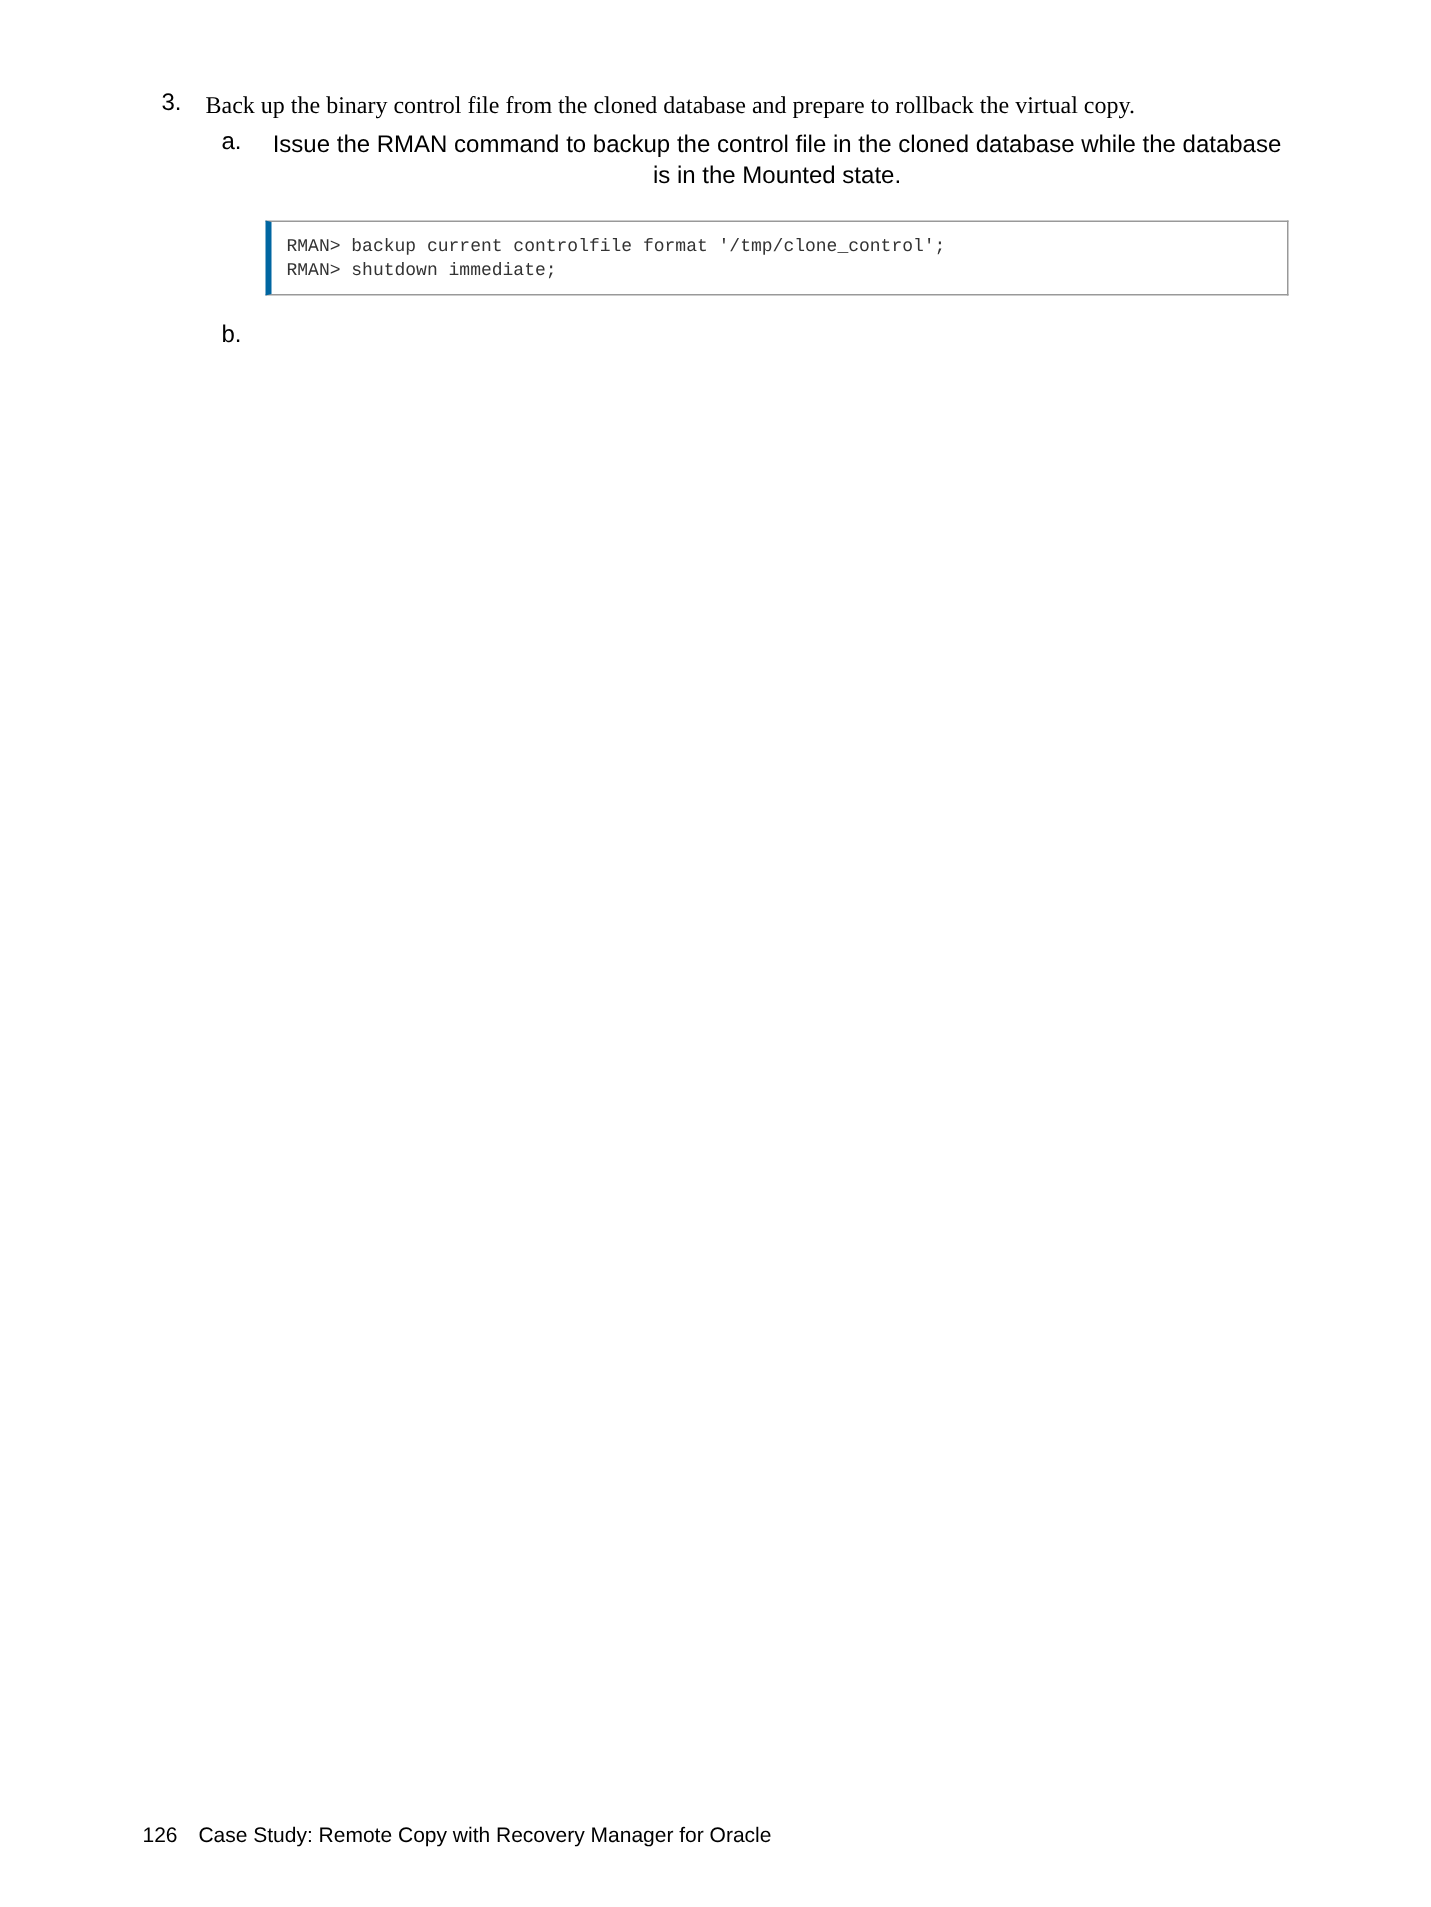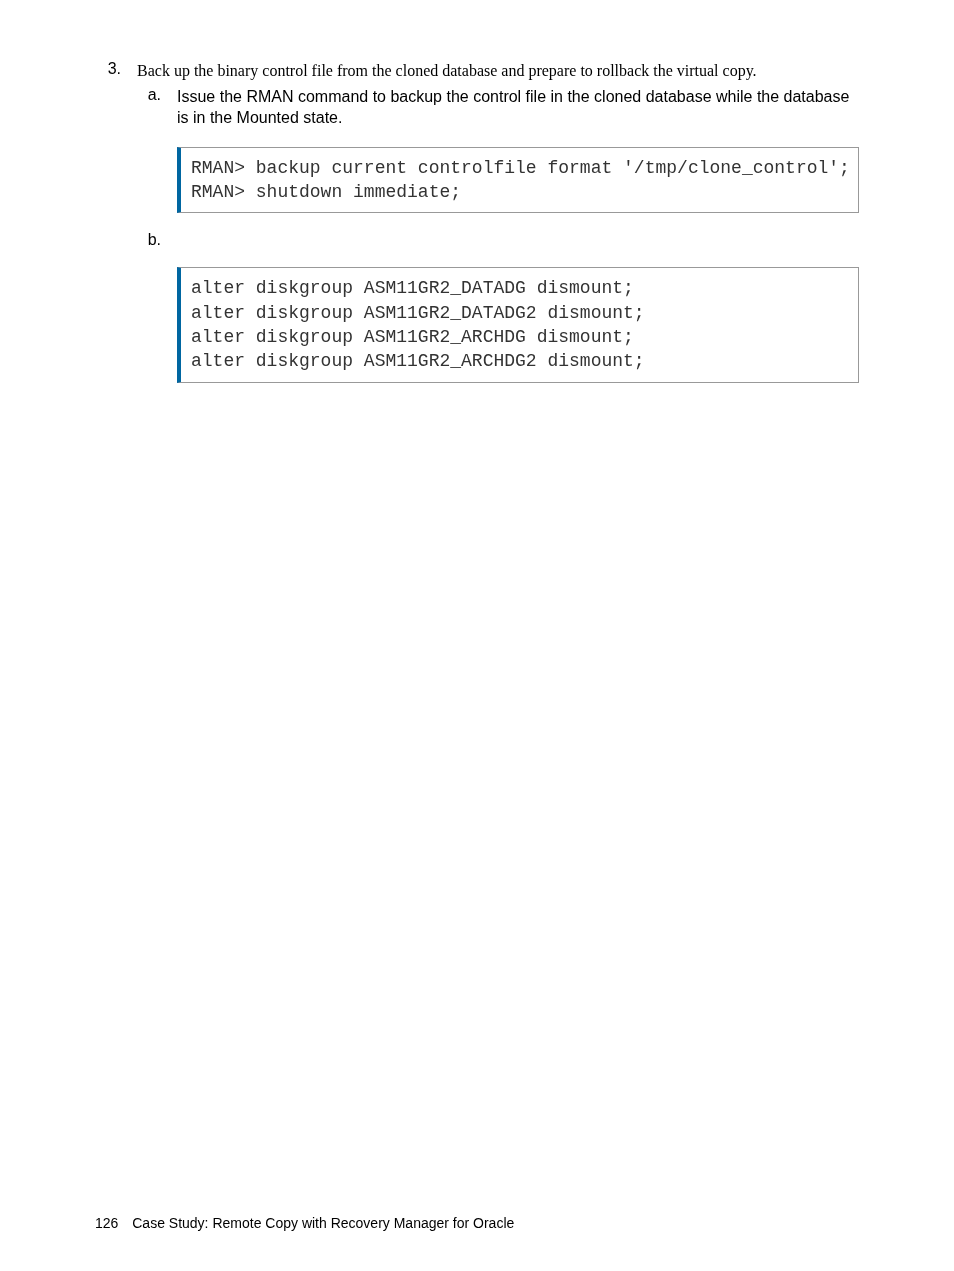--- a/index.html
+++ b/index.html
@@ -41,32 +41,33 @@
     }
     .substep-letter {
       width: 82px;
       text-align: right;
       padding-right: 16px;
       flex-shrink: 0;
     }
     .substep-text {
       flex: 1;
       line-height: 1.35;
+      text-align: center;
     }
     .code-block {
       margin-top: 18px;
       margin-bottom: 18px;
       margin-left: 82px;
       border-left: 4px solid #0066a1;
       border-right: 1px solid #999;
       border-top: 1px solid #999;
       border-bottom: 1px solid #999;
       padding: 8px 10px;
       font-family: "Courier New", Courier, monospace;
-      font-size: 18px;
+      font-size: 12px;
       white-space: pre;
       line-height: 1.35;
       color: #333;
     }
     .footer {
       position: absolute;
       bottom: 40px;
       left: 95px;
       font-size: 14px;
       color: #000;
@@ -94,23 +95,19 @@
     <div class="substep-text">Issue the RMAN command to backup the control file in the cloned database while the database is in the Mounted state.</div>
   </div>
 
   <div class="code-block">RMAN&gt; backup current controlfile format '/tmp/clone_control';
 RMAN&gt; shutdown immediate;</div>
 
   <div class="substep-row">
     <div class="substep-letter">b.</div>
   </div>
 
-  <div class="code-block">alter diskgroup ASM11GR2_DATADG dismount;
-alter diskgroup ASM11GR2_DATADG2 dismount;
-alter diskgroup ASM11GR2_ARCHDG dismount;
-alter diskgroup ASM11GR2_ARCHDG2 dismount;</div>
 
 </div>
 
 <div class="footer">
   <span class="footer-page">126</span>
   <span class="footer-title">Case Study: Remote Copy with Recovery Manager for Oracle</span>
 </div>
 
 </body></html>

